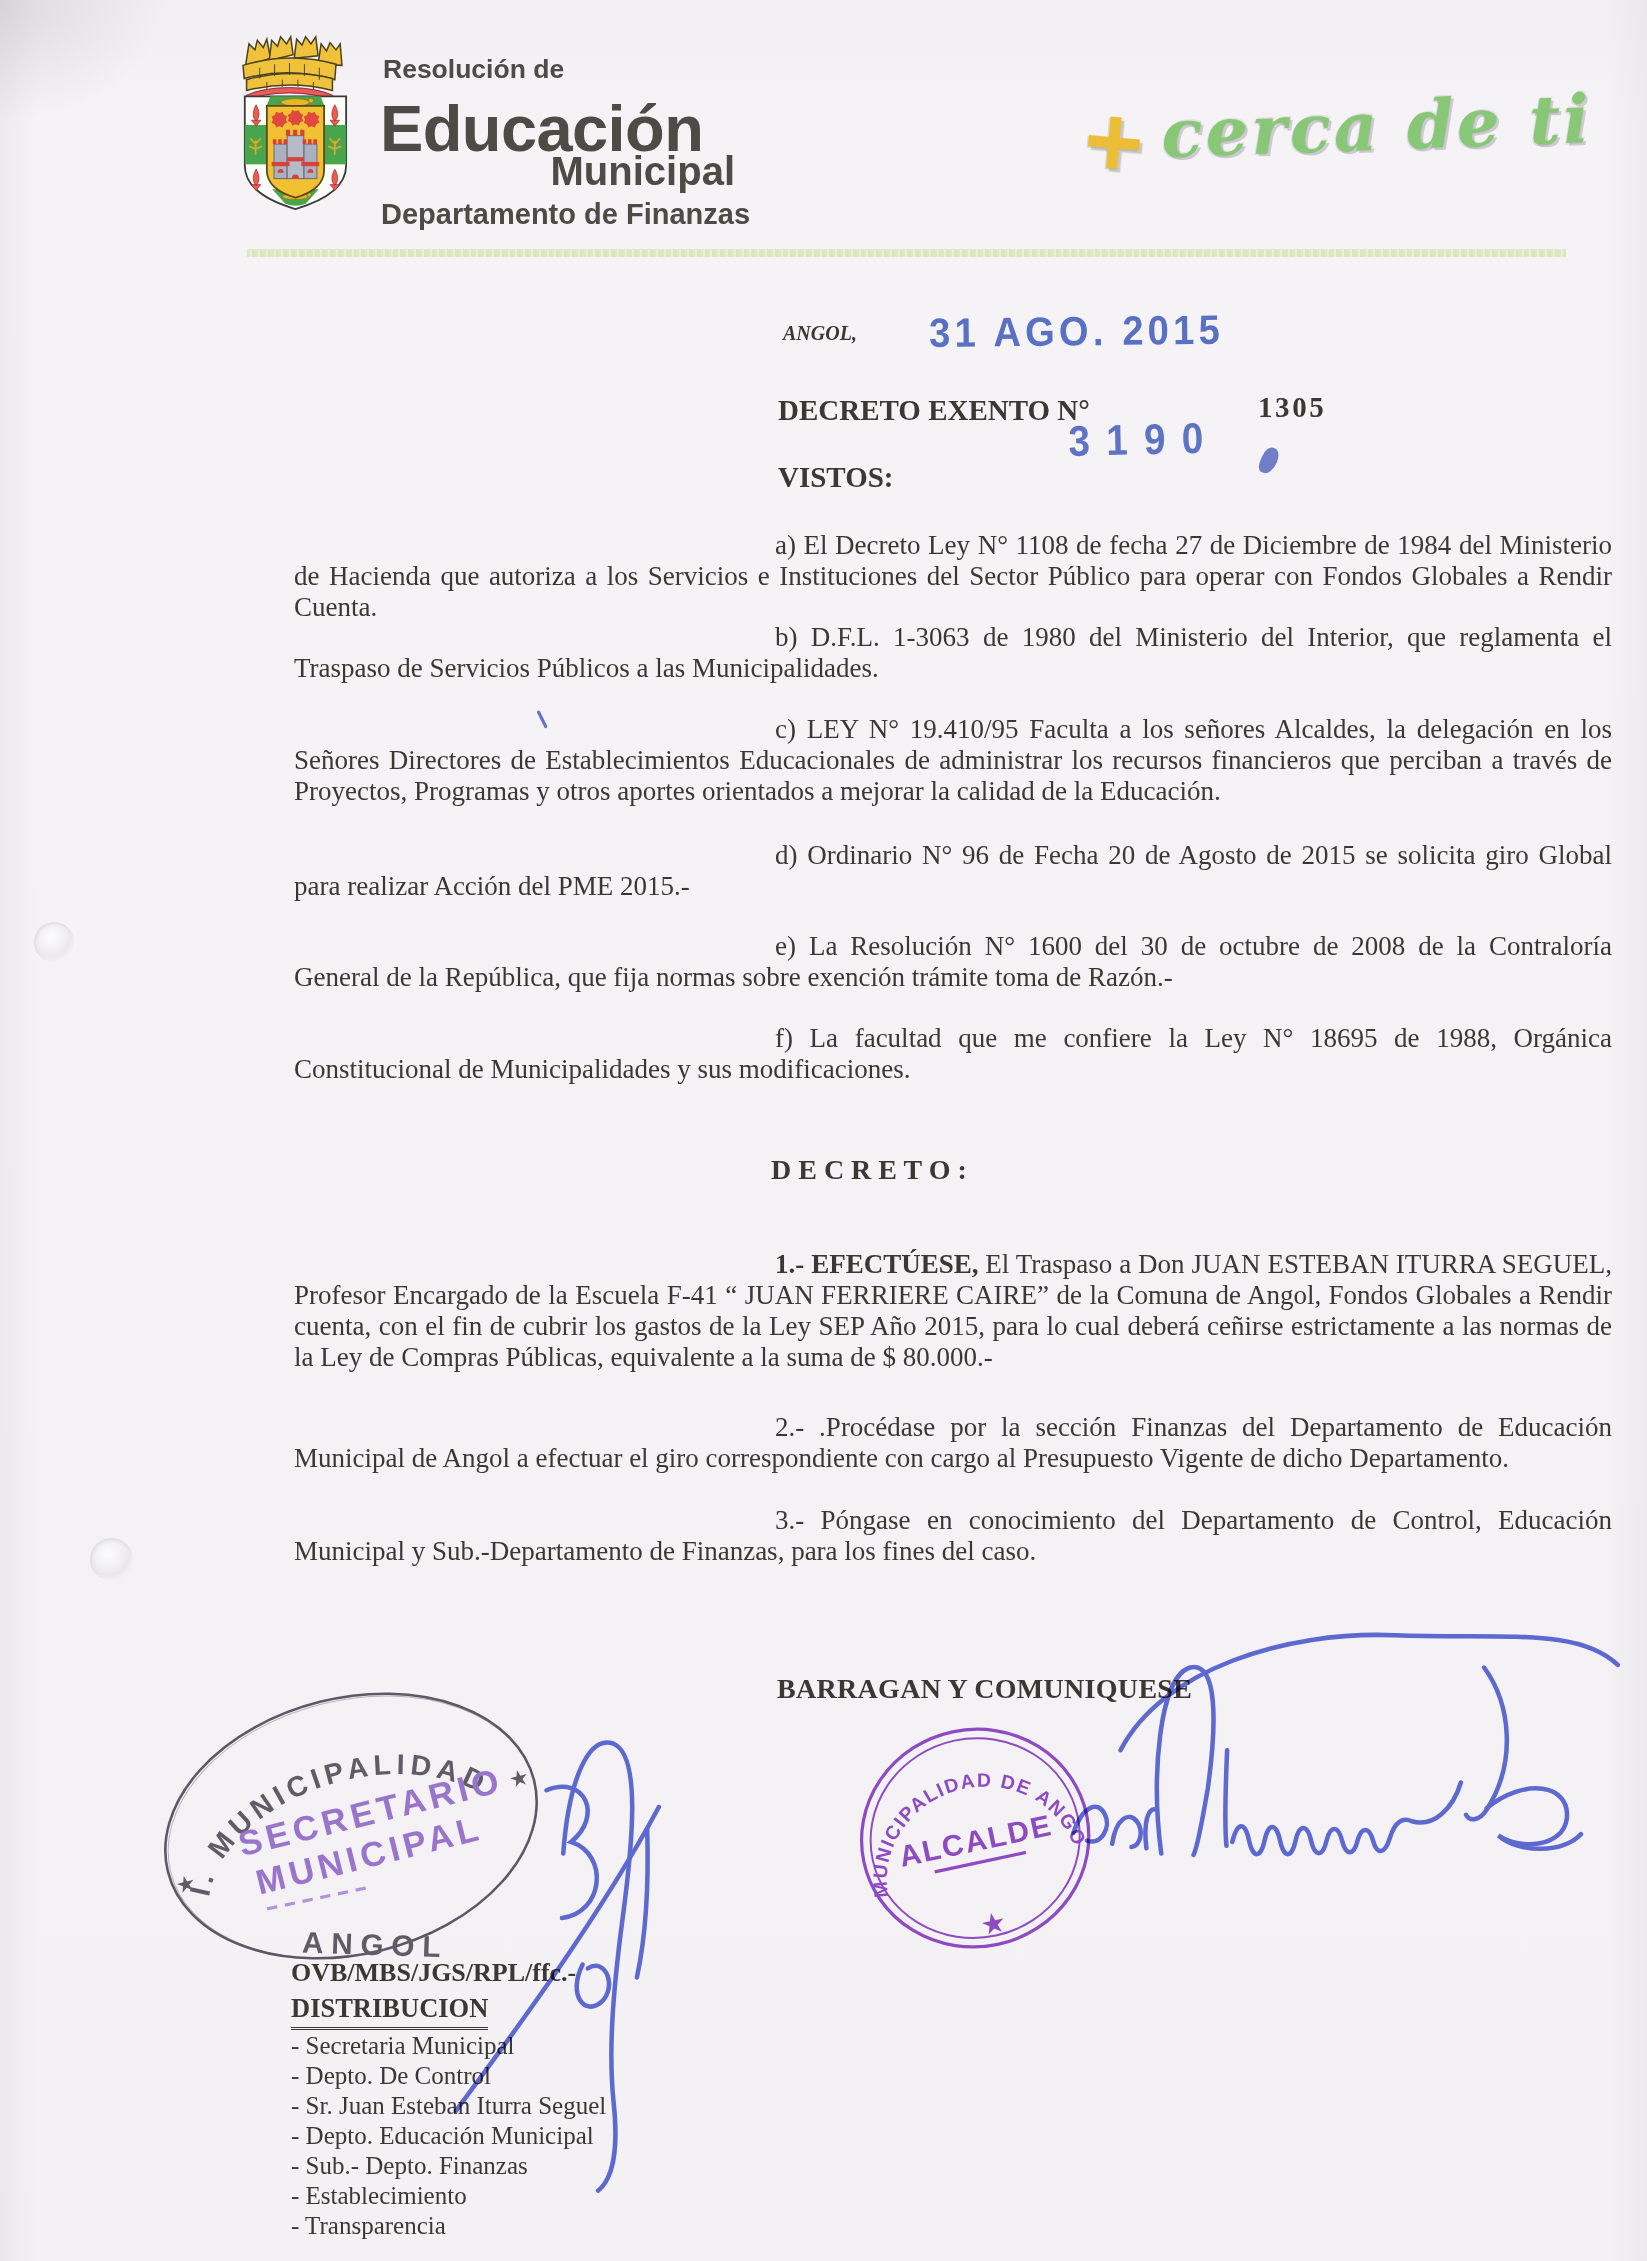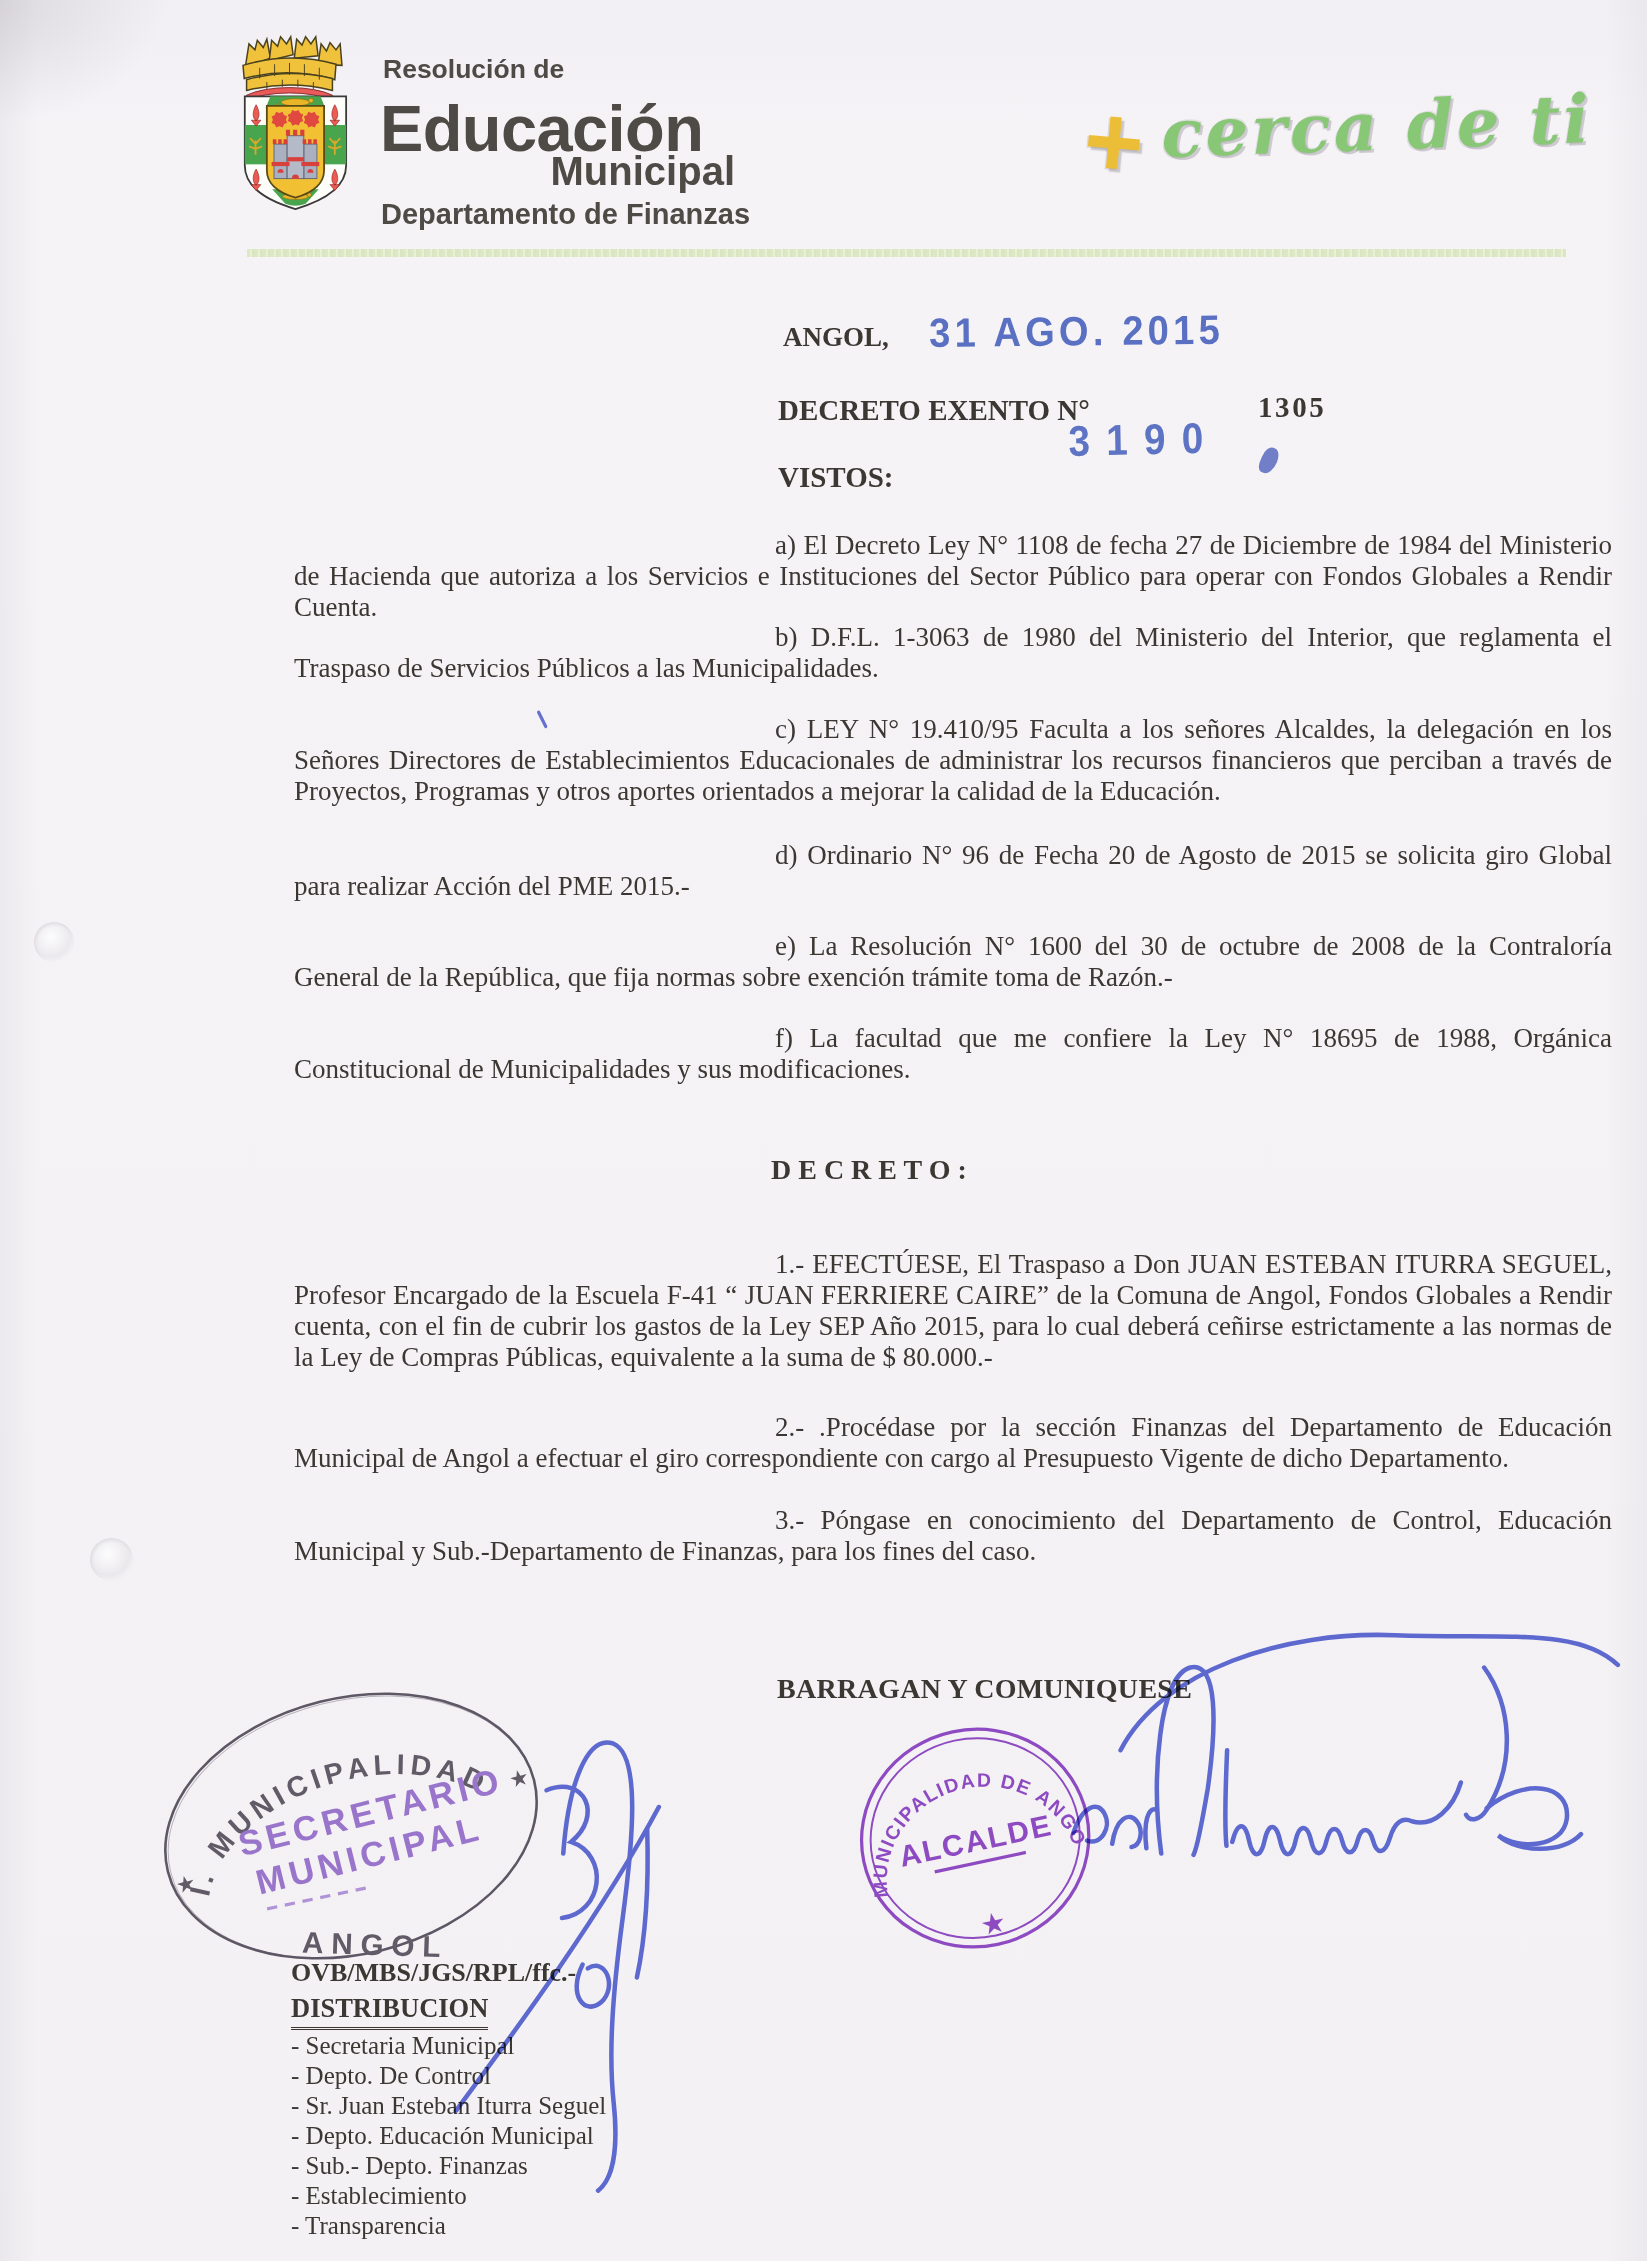--- a/index.html
+++ b/index.html
@@ -27,37 +27,37 @@
   .tag-plus{display:inline-block;font-family:"Liberation Sans",sans-serif;font-weight:bold;
     font-size:102px;line-height:1;color:#ecbe37;transform:rotate(7deg);
     text-shadow:3.2px 3.2px 1.3px rgba(140,135,142,.42),-1.3px 1.3px 0.6px rgba(140,135,142,.25);vertical-align:-18px;}
   .tag-text{display:inline-block;margin-left:18px;font-family:"DejaVu Serif",serif;font-style:italic;font-weight:bold;
     font-size:67px;line-height:1;color:#87c775;letter-spacing:3.2px;
     text-shadow:2.6px 2.6px 0.6px rgba(148,143,152,.40),-1.3px 1.3px 0.6px rgba(148,143,152,.22),1.3px -1.3px 0.6px rgba(148,143,152,.18);}
   .divider{position:absolute;left:247px;top:249px;width:1319px;height:8.4px;opacity:.95;
     background:repeating-linear-gradient(90deg,#dce7c2 0 3.2px,#e7f0d4 3.2px 5.2px,#d8e4be 5.2px 7.8px);}
   
   .mlabel{position:absolute;font-weight:bold;white-space:nowrap;}
-  .city{left:783px;top:322px;font-size:27px;}
+  .city{left:783px;top:322px;font-size:20px;font-style:italic;}
   .decree-label{left:778px;top:394px;font-size:29px;}
   .decree-number{left:1258px;top:391px;font-size:29px;letter-spacing:2.6px;}
   .vistos-label{left:778px;top:461px;font-size:29px;}
   .stamp-ink{position:absolute;font-family:"Liberation Sans",sans-serif;font-weight:bold;color:#4f6ac6;
     white-space:nowrap;mix-blend-mode:multiply;}
   .date-stamp{left:929px;top:310px;font-size:41px;letter-spacing:4.5px;opacity:.92;
     transform:scaleX(.93) rotate(-.6deg);transform-origin:left top;}
   .num-stamp{left:1068px;top:417px;font-size:43px;letter-spacing:18px;opacity:.88;
     transform:scaleX(.9) rotate(-1.2deg);transform-origin:left top;color:#4b66c4;}
   .stamp-blob{position:absolute;left:1261px;top:447px;width:15.5px;height:27px;background:#4c63c2;opacity:.78;
     border-radius:52% 48% 62% 38%;transform:rotate(22deg);mix-blend-mode:multiply;}
   .blue-tick{position:absolute;left:536px;top:709px;mix-blend-mode:multiply;}
   
   .body-par{position:absolute;left:294px;width:1318px;margin:0;font-size:27px;line-height:31px;
     text-align:justify;text-indent:481px;}
-  .lead{font-weight:normal;}
+  .lead{font-weight:bold;}
   .decreto-heading{position:absolute;left:771px;top:1154px;font-size:28px;font-weight:bold;white-space:nowrap;}
   .anotese{position:absolute;left:777px;top:1673px;font-size:28px;font-weight:bold;letter-spacing:0.3px;white-space:nowrap;}
   
   .sig-block{position:absolute;text-align:center;font-weight:bold;font-size:26px;line-height:37px;white-space:nowrap;}
   .sig-left{left:284px;top:1851px;width:413px;}
   .sig-right{left:1085px;top:1851px;width:452px;}
   
   .initials{position:absolute;left:291px;top:1958px;font-size:26px;font-weight:bold;white-space:nowrap;}
   .dist-head{position:absolute;left:291px;top:1993px;font-size:26.5px;font-weight:bold;
     border-bottom:3.9px double #3b3733;padding-bottom:3px;white-space:nowrap;}

